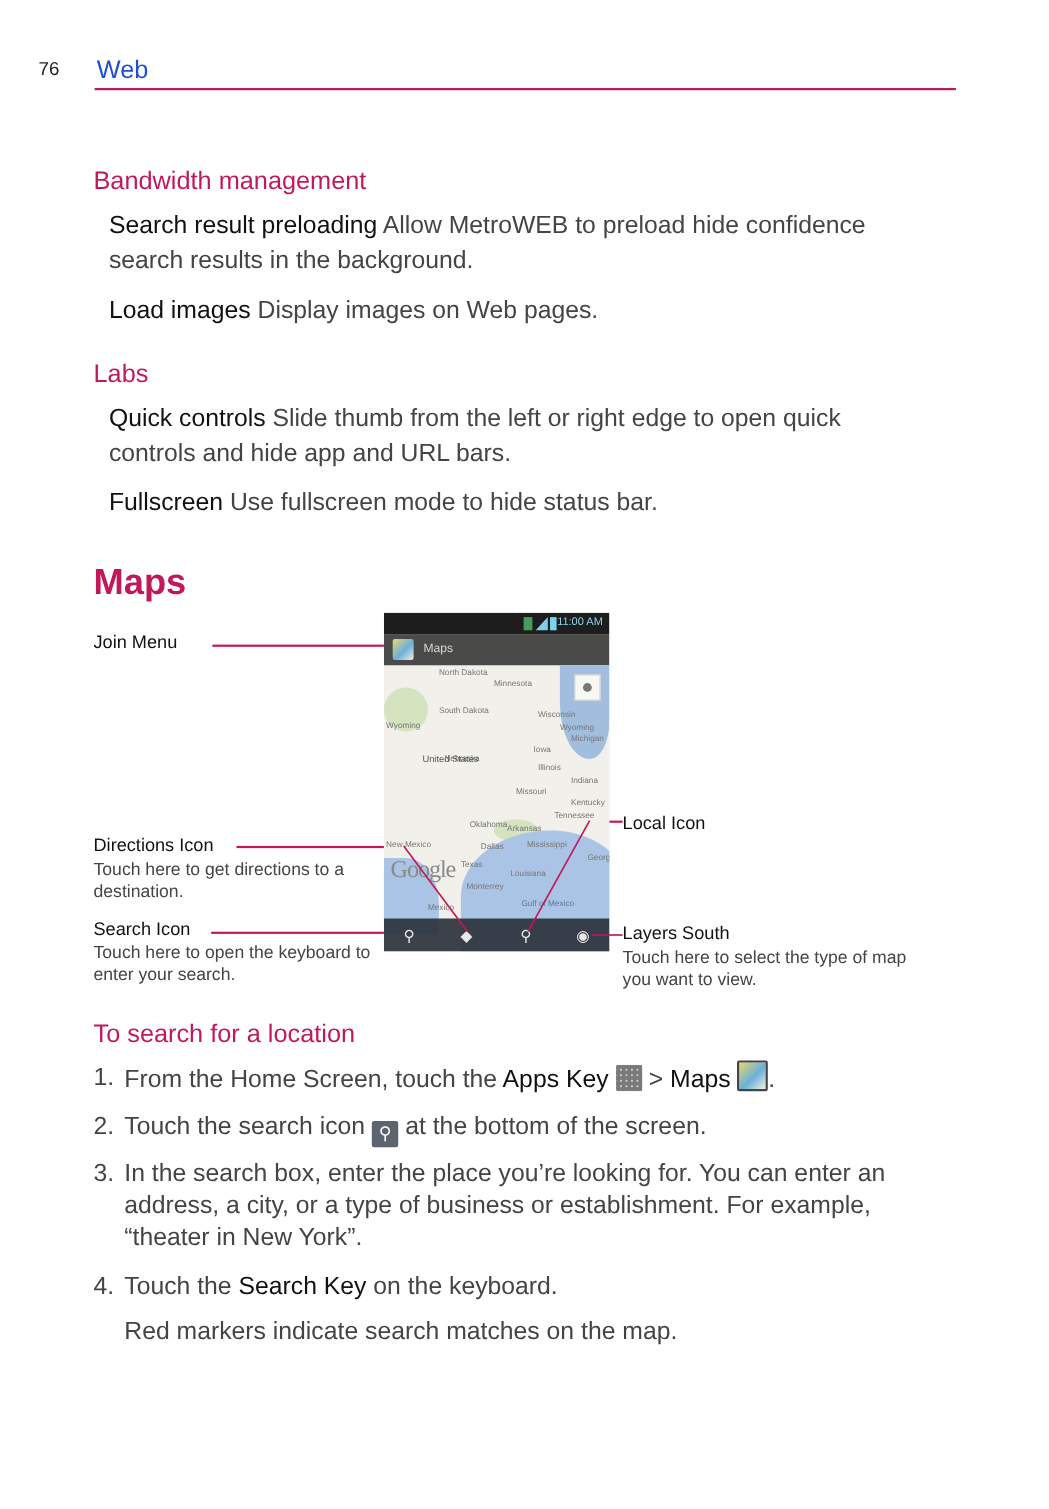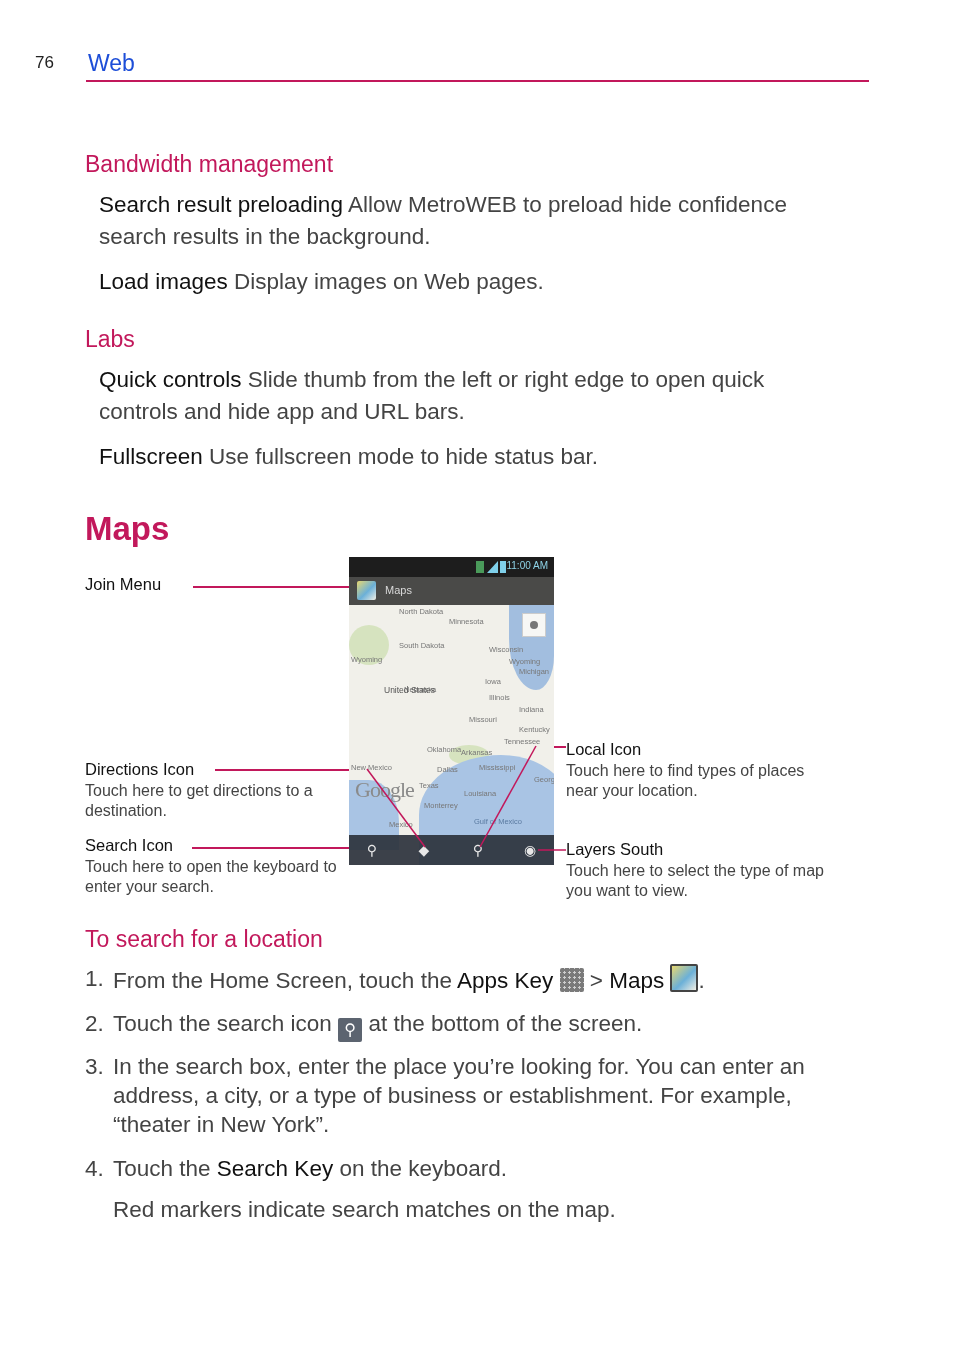--- a/index.html
+++ b/index.html
@@ -83,21 +83,20 @@
 <div class="lead" style="left:215px;top:769px;width:152px;"></div>
 
 <div class="abs" style="left:85px;top:836px;width:262px;">
   <div class="callout-title">Search Icon</div>
   <div class="callout-text" style="margin-top:2px;">Touch here to open the keyboard to enter your search.</div>
 </div>
 <div class="lead" style="left:192px;top:847px;width:170px;"></div>
 
 <div class="abs" style="left:566px;top:740px;width:240px;">
   <div class="callout-title">Local Icon</div>
-  <div class="callout-text" style="margin-top:2px;">Touch here to find types of places near your location.</div>
 </div>
 <div class="lead" style="left:536px;top:746px;width:30px;"></div>
 
 <div class="abs" style="left:566px;top:840px;width:260px;">
   <div class="callout-title">Layers South</div>
   <div class="callout-text" style="margin-top:2px;">Touch here to select the type of map you want to view.</div>
 </div>
 
 <div class="abs phone">
   <div class="status">

